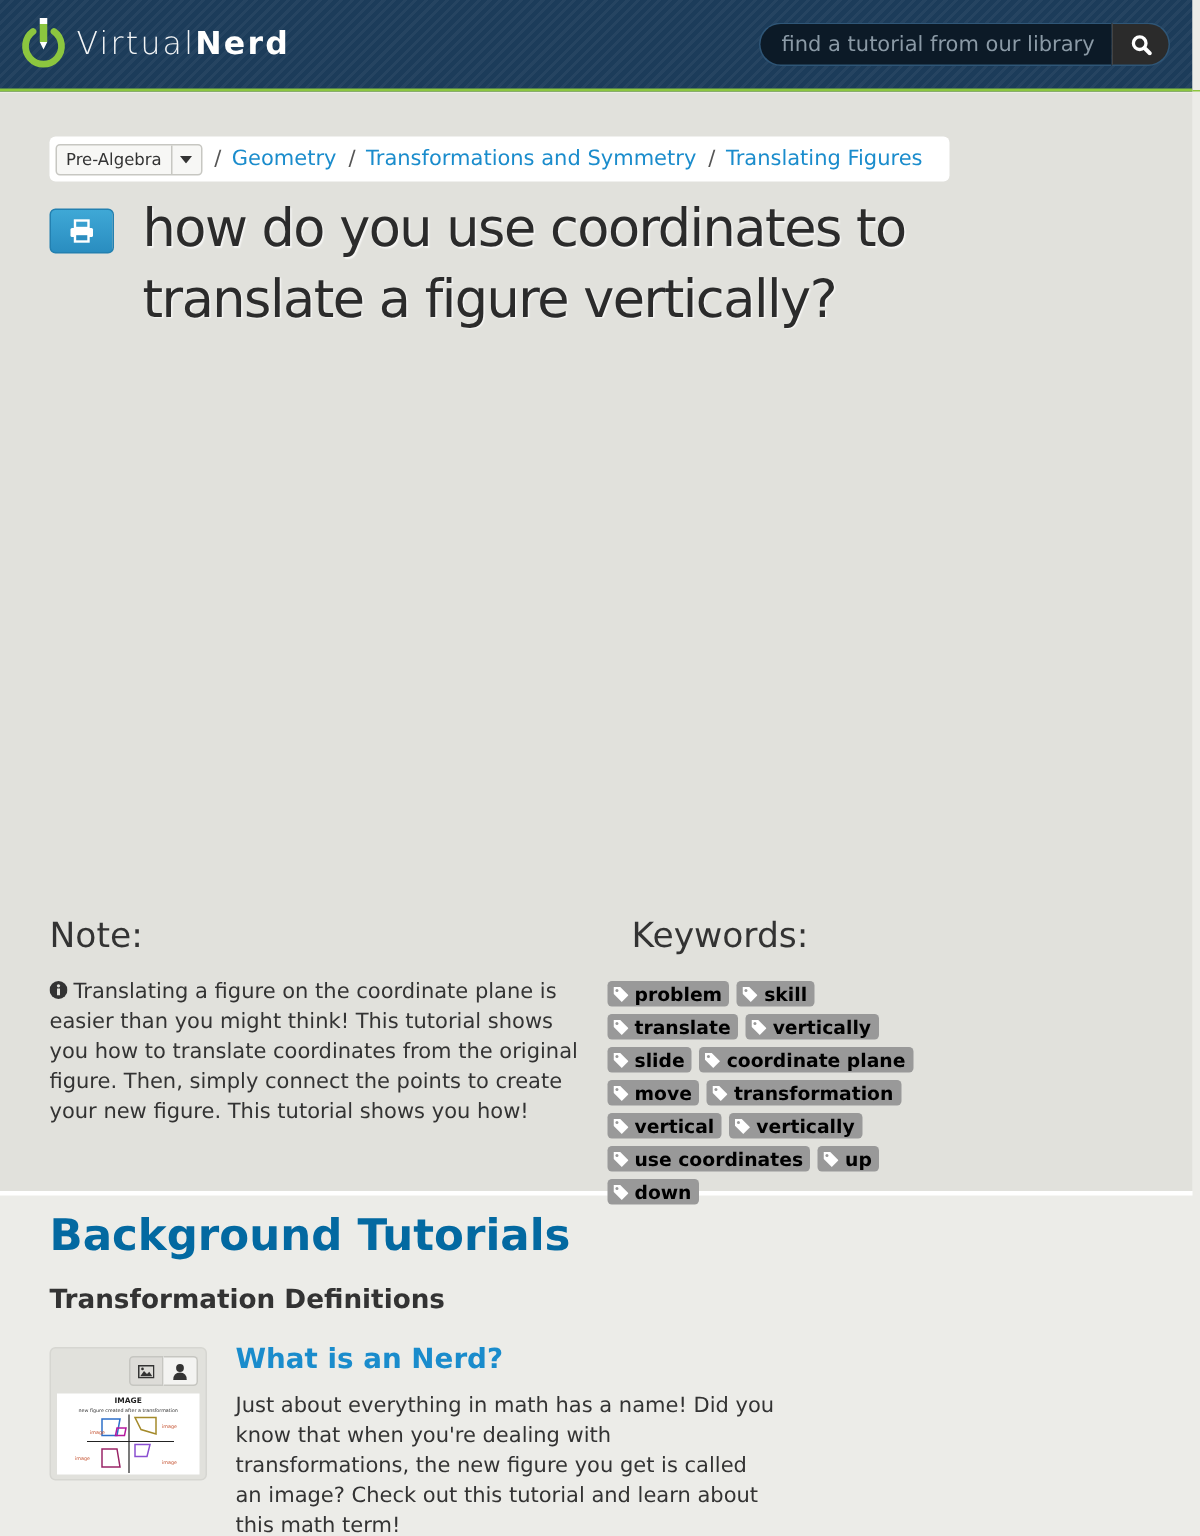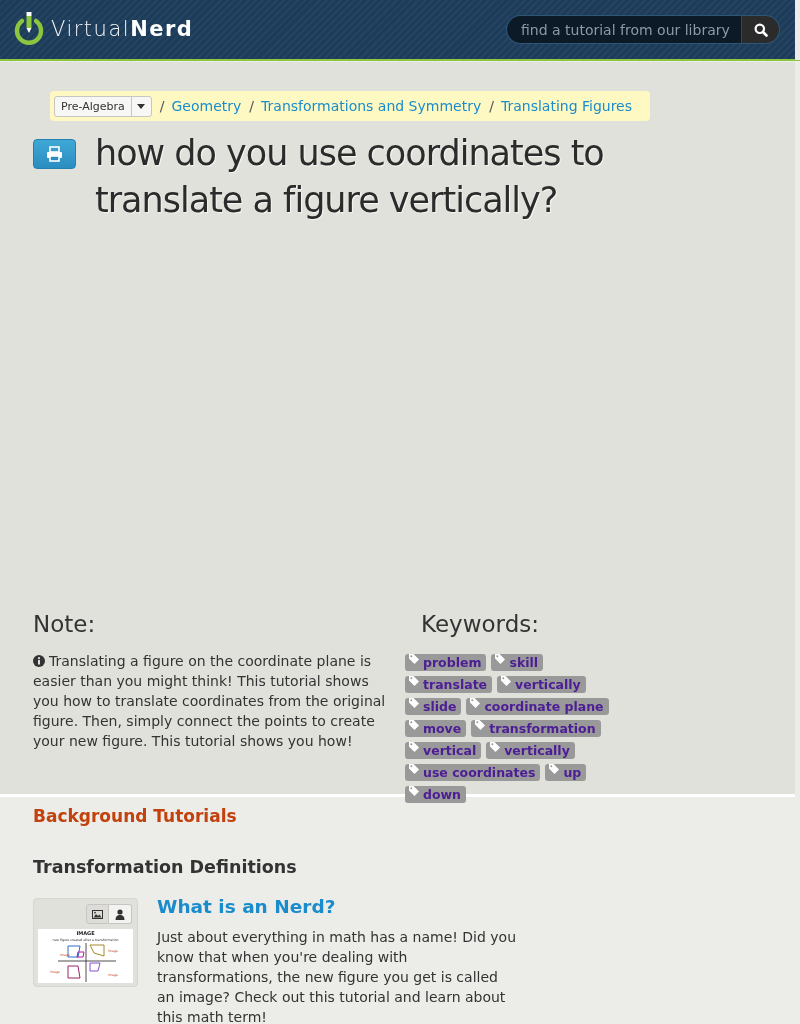--- a/index.html
+++ b/index.html
@@ -47,22 +47,22 @@
   
   .top-panel {
     position: absolute; left: 0; top: 62px; width: 795px; height: 732px;
     background: #e1e1dc;
   }
   .right-strip {
     position: absolute; left: 795px; top: 62px; width: 5px; height: 962px; background: #ecece8;
   }
   .divider-white { position: absolute; left: 0; top: 794px; width: 795px; height: 3px; background: #ffffff; }
   .breadcrumb {
-    position: absolute; left: 50px; top: 91px; width: 600px; height: 30px;
-    background: #fef9c3; border-radius: 4px; display: flex; align-items: center;
+    position: absolute; left: 33px; top: 91px; width: 600px; height: 30px;
+    background: #ffffff; border-radius: 4px; display: flex; align-items: center;
     padding-left: 4px; font-size: 14px;
   }
   .subject-select {
     display: flex; height: 21px; border: 1px solid #c7c7c2; border-radius: 3px;
     background: #f7f7f5; margin-right: 8px;
   }
   .subject-label {
     font-size: 11px; color: #333; padding: 0 6px; line-height: 19px; border-right: 1px solid #c7c7c2;
   }
   .subject-caret { width: 19px; display: flex; align-items: center; justify-content: center; }
@@ -89,27 +89,27 @@
   .note-text {
     position: absolute; left: 33px; top: 651px; width: 355px;
     font-size: 14px; line-height: 20px; color: #333;
   }
   .info-icon { display: inline-block; vertical-align: -1px; margin-right: 4px; }
   .keywords {
     position: absolute; left: 405px; top: 654px; width: 230px;
     display: flex; flex-wrap: wrap; row-gap: 5px; column-gap: 5px;
   }
   .kw-tag {
-    display: inline-flex; height: 17px; padding: 0 5px 0 4px;
-    background: #999999; color: #4c1d95; border-radius: 3px; font-size: 12.5px; font-weight: bold;
+    display: inline-flex; align-items: center; height: 17px; padding: 0 5px 0 4px;
+    background: #999999; color: #000000; border-radius: 3px; font-size: 12.5px; font-weight: bold;
     line-height: 17px; cursor: pointer; white-space: nowrap;
   }
   .kw-tag svg { margin-right: 4px; }
   
-  .bg-title { position: absolute; left: 33px; top: 806px; font-size: 17px; color: #c2410c; }
+  .bg-title { position: absolute; left: 33px; top: 806px; font-size: 29px; color: #0369a1; }
   .bg-subtitle { position: absolute; left: 33px; top: 857px; font-size: 17.5px; font-weight: bold; color: #333; }
   .tut-card {
     position: absolute; left: 33px; top: 898px; width: 105px; height: 89px;
     background: #e1e1dc; border: 1px solid #d6d6d1; border-radius: 4px;
   }
   .tut-btns { position: absolute; right: 5px; top: 5px; display: flex; }
   .tut-btn {
     width: 23px; height: 20px; background: #f3f3f1; border: 1px solid #c6c6c1;
     display: flex; align-items: center; justify-content: center; cursor: pointer;
   }

